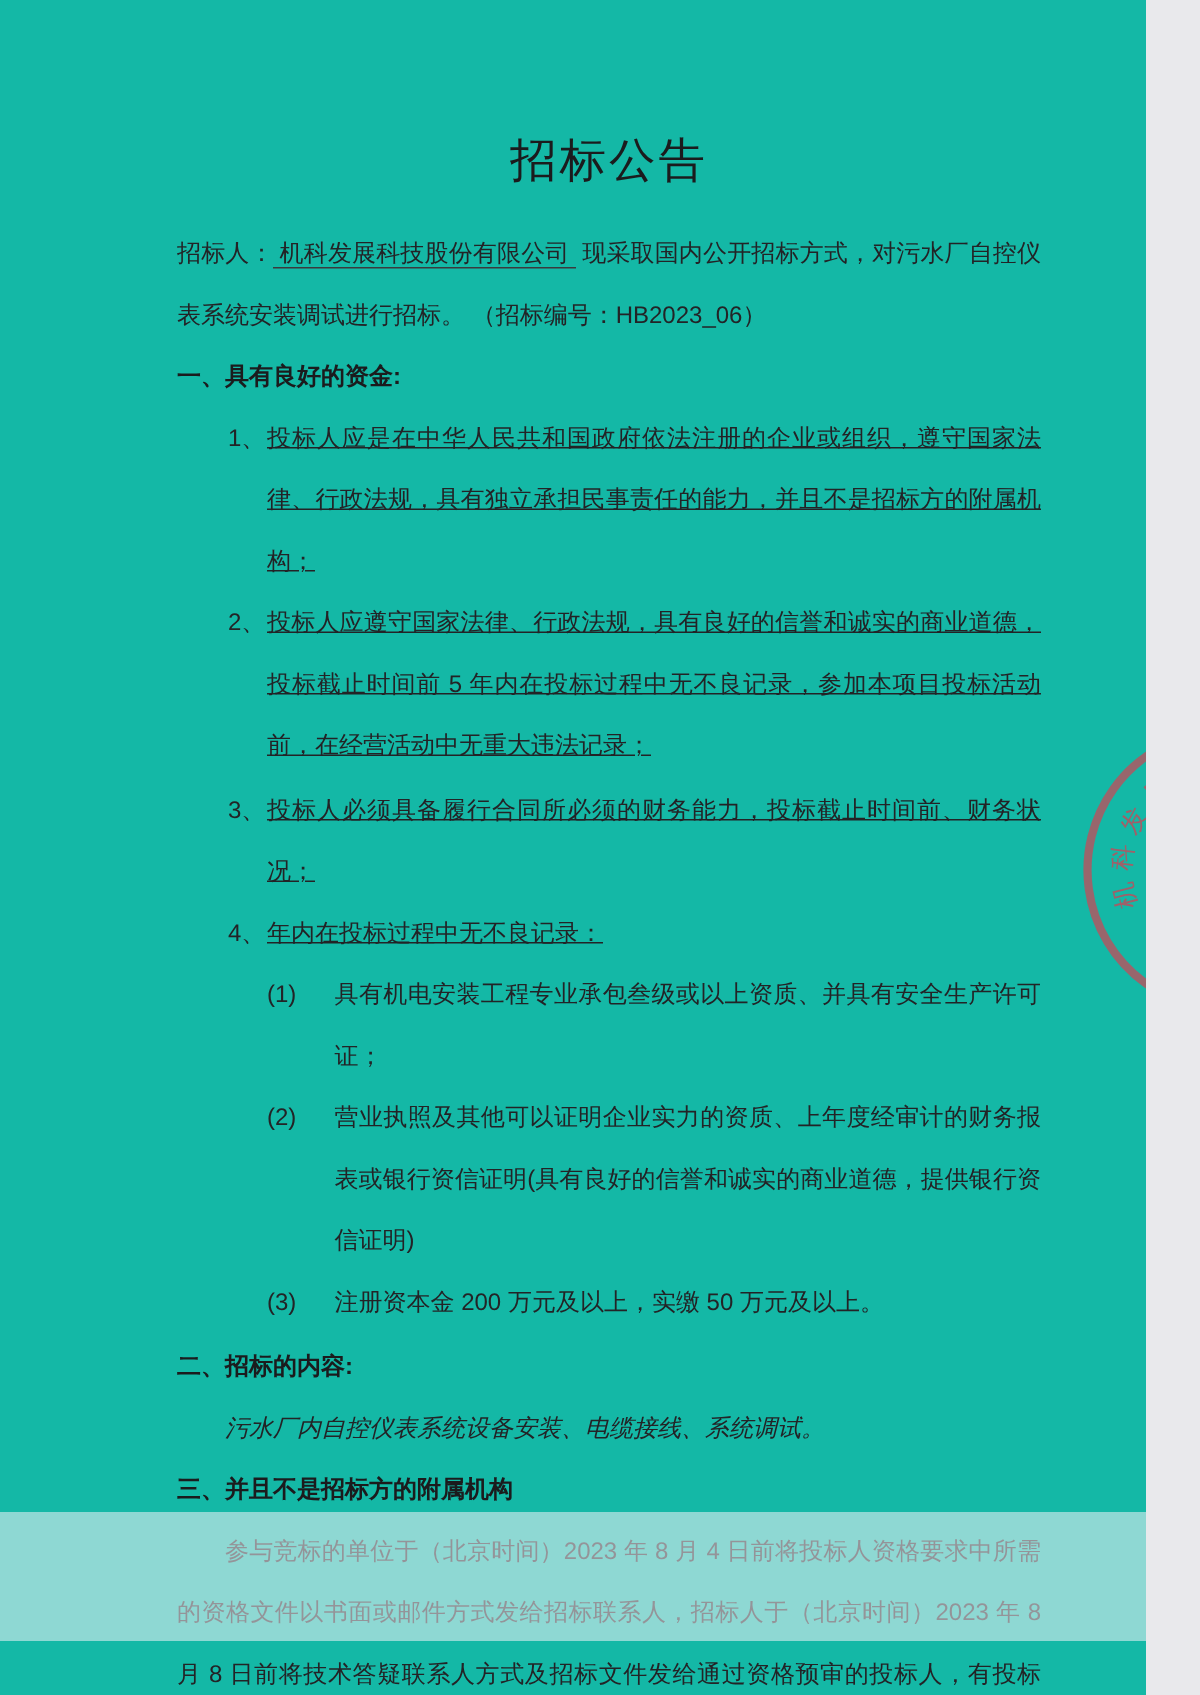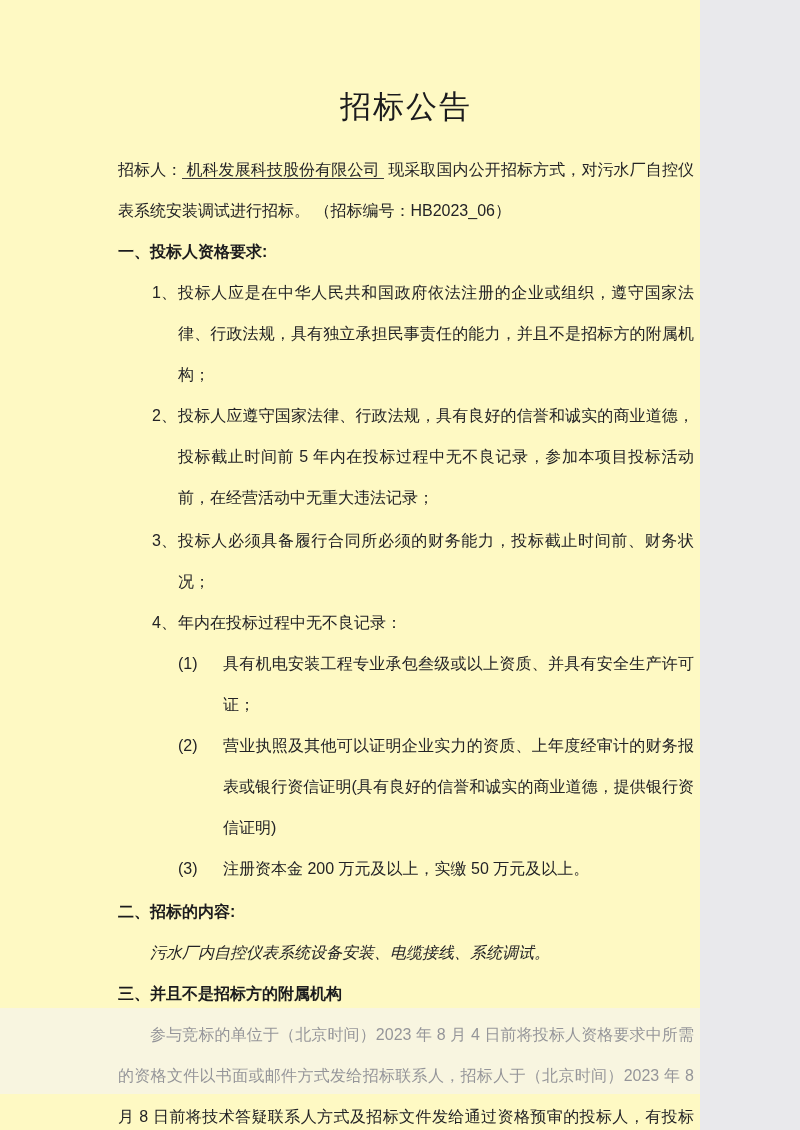--- a/index.html
+++ b/index.html
@@ -3,22 +3,22 @@
 <meta charset="utf-8">
 <style>
   html, body { margin: 0; padding: 0; }
   body {
     width: 800px; height: 1130px;
     background: #e9e9ec;
     font-family: "Liberation Sans", sans-serif;
   }
   .page {
     position: relative;
-    width: 700px; height: 1130px;
-    background: #fef9c3;
+    width: 764px; height: 1130px;
+    background: #14b8a6;
     overflow: hidden;
     color: #232326;
   }
   
   .scan-band {
     position: absolute; left: 0; right: 0;
     top: 1008px; height: 86px;
     background: #f2f3f8;
     opacity: .55;
     pointer-events: none;
@@ -50,21 +50,21 @@
     display: flex;
     font-weight: 700;
     color: #1b1b1d;
   }
   .sec-heading .num { flex: 0 0 32px; }
   .item {
     display: flex;
     margin-left: 34px;
   }
   .item .num { flex: 0 0 26px; }
-  .item .text { flex: 1; }
+  .item .text { flex: 1; text-decoration: underline; }
   .subitem {
     display: flex;
     margin-left: 60px;
   }
   .subitem .num { flex: 0 0 25px; }
   .subitem .text { flex: 1; margin-left: 20px; }
   .sec-body-indent1 { margin-left: 32px; font-style: italic; }
   .para-indent2 { text-indent: 2em; }
   .spacer2 { height: 2px; }
   
@@ -83,21 +83,21 @@
 <div class="page">
 
   <div class="content">
 
     <h1 class="doc-title">招标公告</h1>
 
     <p class="intro"><span>招标人：</span><span class="company-underline">机科发展科技股份有限公司</span><span> 现采取国内公开招标方式，对污水厂自控仪表系统安装调试进行招标。 （招标编号：HB2023_06）</span></p>
 
     <div class="sec-heading">
       <span class="num">一、</span>
-      <span>投标人资格要求:</span>
+      <span>具有良好的资金:</span>
     </div>
 
     <div class="item">
       <span class="num">1、</span>
       <span class="text">投标人应是在中华人民共和国政府依法注册的企业或组织，遵守国家法律、行政法规，具有独立承担民事责任的能力，并且不是招标方的附属机构；</span>
     </div>
     <div class="item">
       <span class="num">2、</span>
       <span class="text">投标人应遵守国家法律、行政法规，具有良好的信誉和诚实的商业道德，投标截止时间前 5 年内在投标过程中无不良记录，参加本项目投标活动前，在经营活动中无重大违法记录；</span>
     </div>

